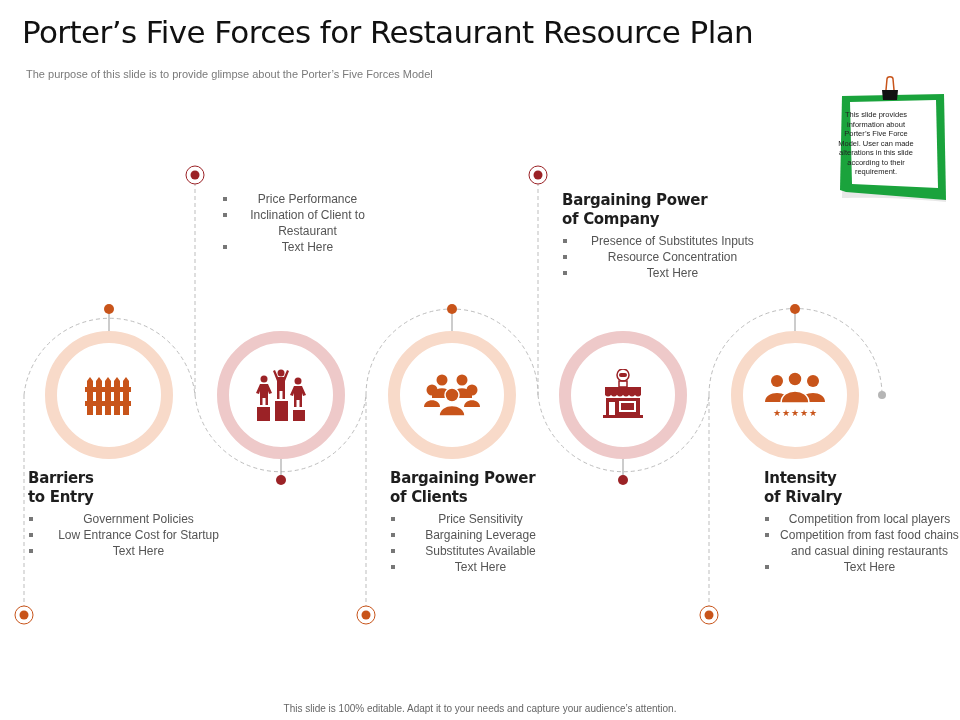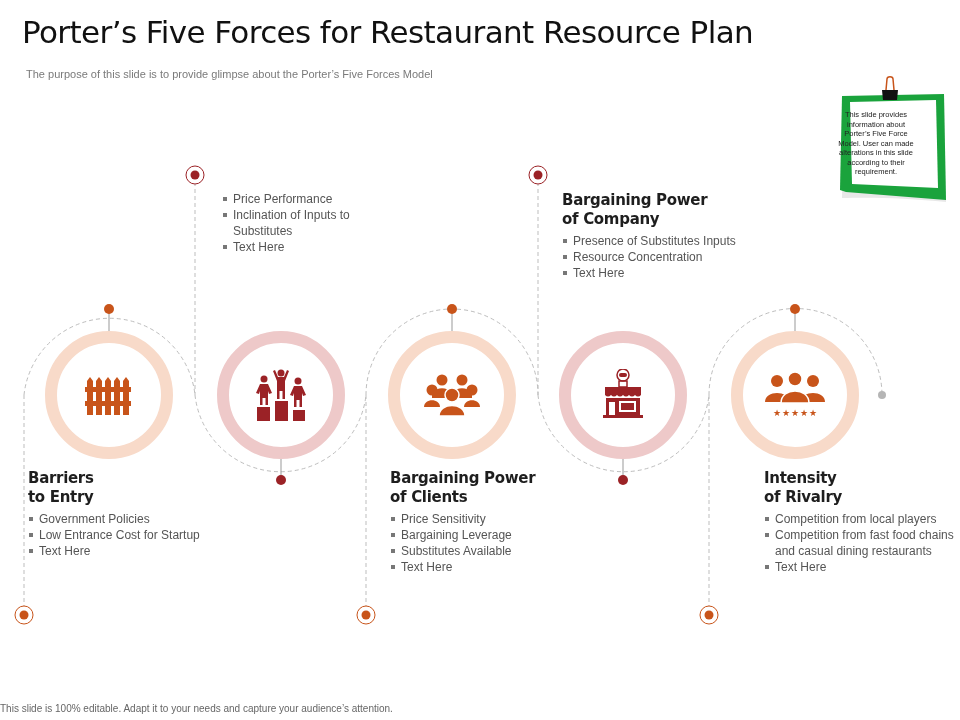--- a/index.html
+++ b/index.html
@@ -1,26 +1,26 @@
 <!DOCTYPE html>
 <html><head>
 <meta charset="utf-8">
 <style>
   html, body { margin: 0; padding: 0; }
   body { width: 960px; height: 720px; background: #ffffff; position: relative; overflow: hidden; font-family: "Liberation Sans", sans-serif; }
   .title { position: absolute; left: 22px; top: 14px; font-size: 31px; color: #111; font-family: "DejaVu Sans", sans-serif; font-weight: normal; letter-spacing: -0.6px; margin: 0; }
   .subtitle { position: absolute; left: 26px; top: 68px; font-size: 11px; color: #7a7a7a; }
-  .footer { position: absolute; left: 0; width: 960px; top: 703px; text-align: left; font-size: 10px; color: #666; }
+  .footer { position: absolute; left: 0; width: 960px; top: 703px; text-align: center; font-size: 10px; color: #666; }
   svg.bg { position: absolute; left: 0; top: 0; }
   .ring { position: absolute; width: 128px; height: 128px; border-radius: 50%; box-sizing: border-box; border: 12px solid; background: #fff; display: flex; align-items: center; justify-content: center; }
   .ring.peach { border-color: #f8dac9; }
   .ring.pink { border-color: #eec9c9; }
   .block { position: absolute; }
   .block h3 { margin: 0 0 4px 0; font-size: 15px; line-height: 19px; font-weight: bold; color: #1e1e1e; font-family: "DejaVu Sans", sans-serif; letter-spacing: -0.3px; }
-  .block ul { margin: 0; padding: 0; list-style: none; }
+  .block ul { margin: 0; padding: 0; list-style: none; text-align: center; }
   .block li { position: relative; padding-left: 11px; font-size: 12px; line-height: 16px; color: #555; }
   .block li::before { content: ""; position: absolute; left: 1px; top: 6px; width: 4px; height: 4px; background: #777; }
   .note { position: absolute; left: 840px; top: 94px; width: 106px; height: 108px; }
   .note-text { position: absolute; left: 836px; top: 110px; width: 80px; font-size: 7.5px; line-height: 9.5px; color: #222; text-align: center; }
 </style>
 </head>
 <body>
 
 <h1 class="title">Porter’s Five Forces for Restaurant Resource Plan</h1>
 <div class="subtitle">The purpose of this slide is to provide  glimpse about the Porter’s Five Forces Model</div>
@@ -167,21 +167,21 @@
   <ul>
     <li>Government  Policies</li>
     <li>Low Entrance Cost for Startup</li>
     <li>Text Here</li>
   </ul>
 </div>
 
 <div class="block" style="left:222px; top:191px; width:160px;">
   <ul>
     <li>Price Performance</li>
-    <li>Inclination of Inputs to Substitutes</li>
+    <li>Inclination of Client to Restaurant</li>
     <li>Text Here</li>
   </ul>
 </div>
 
 <div class="block" style="left:390px; top:469px; width:170px;">
   <h3><span>Bargaining Power</span><br><span>of Clients</span></h3>
   <ul>
     <li>Price Sensitivity</li>
     <li>Bargaining  Leverage</li>
     <li>Substitutes Available</li>

